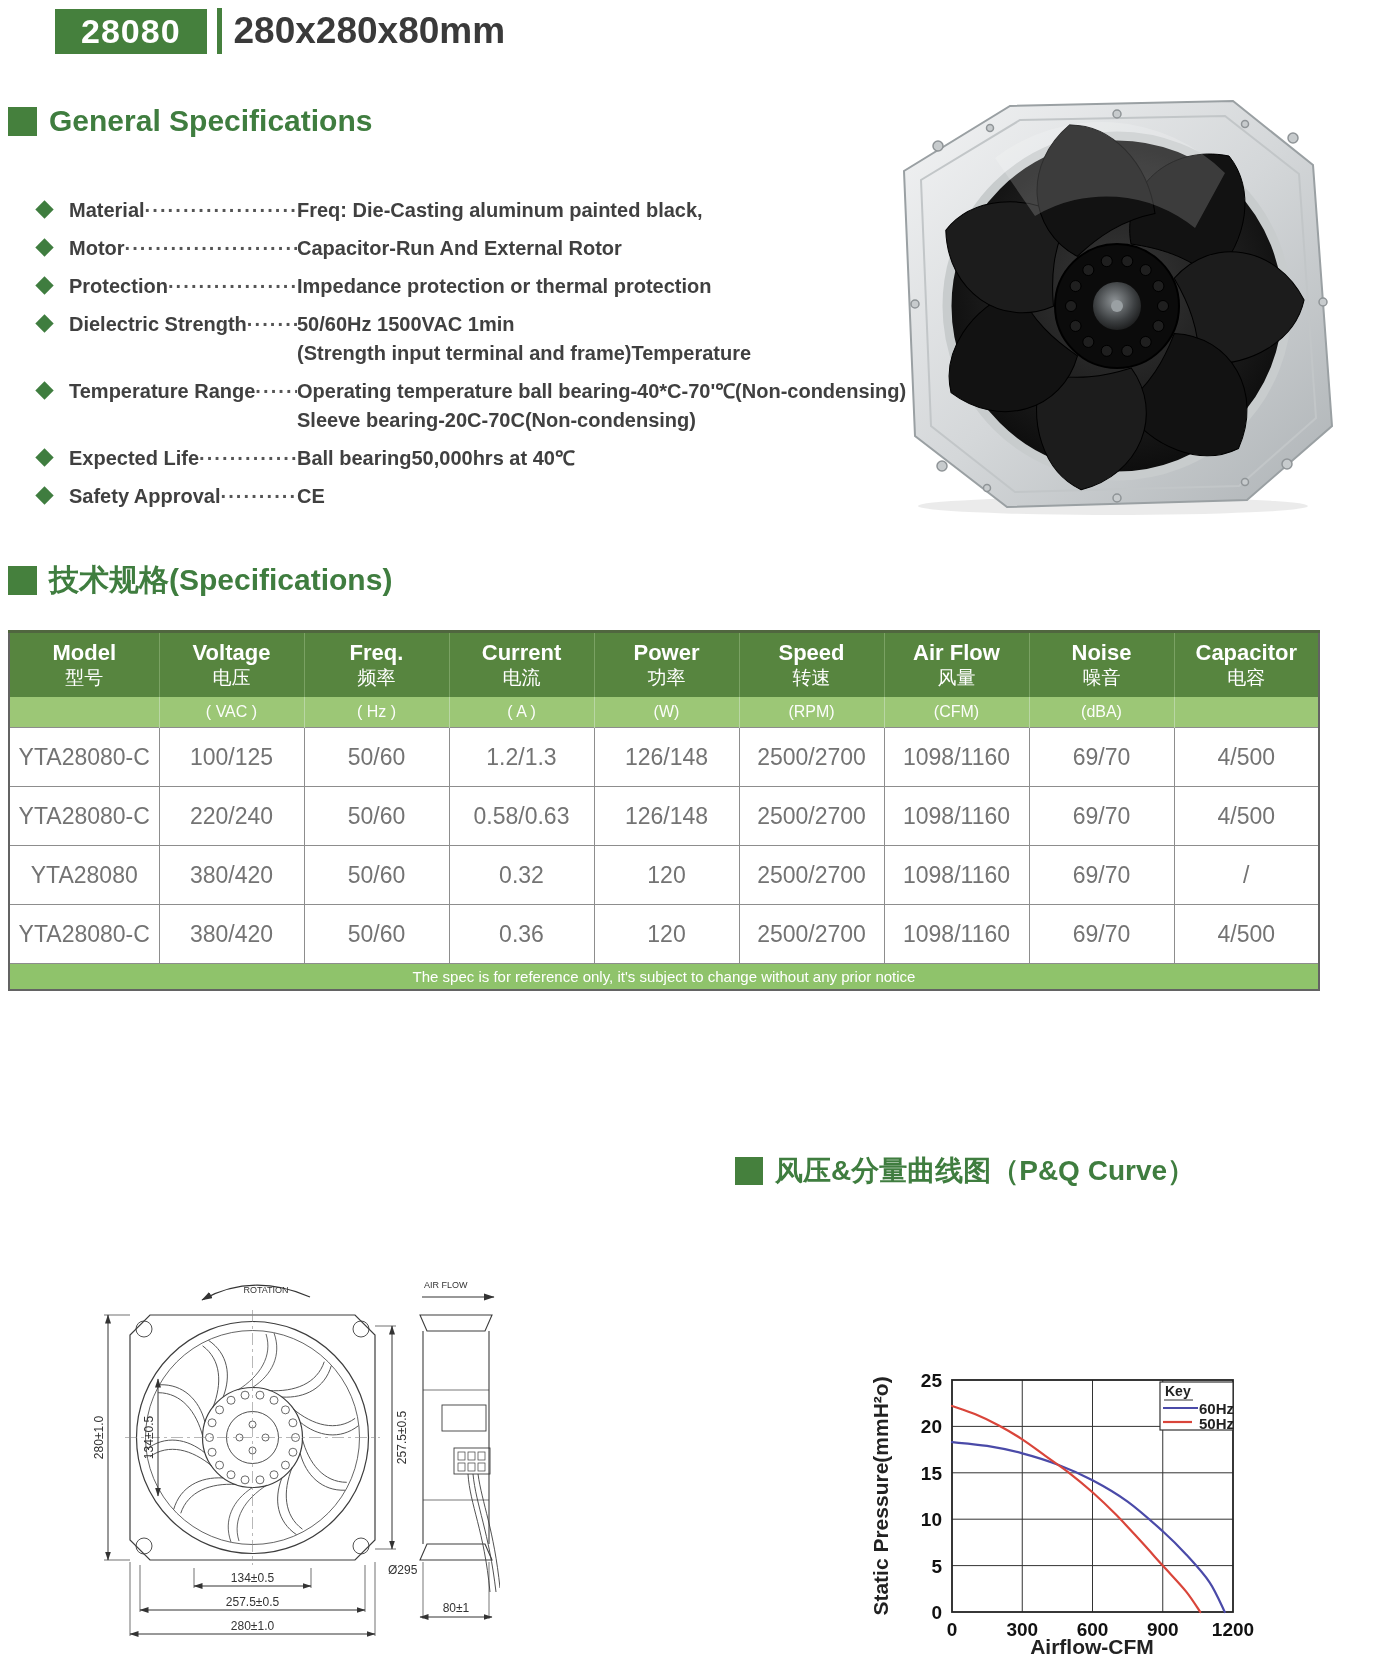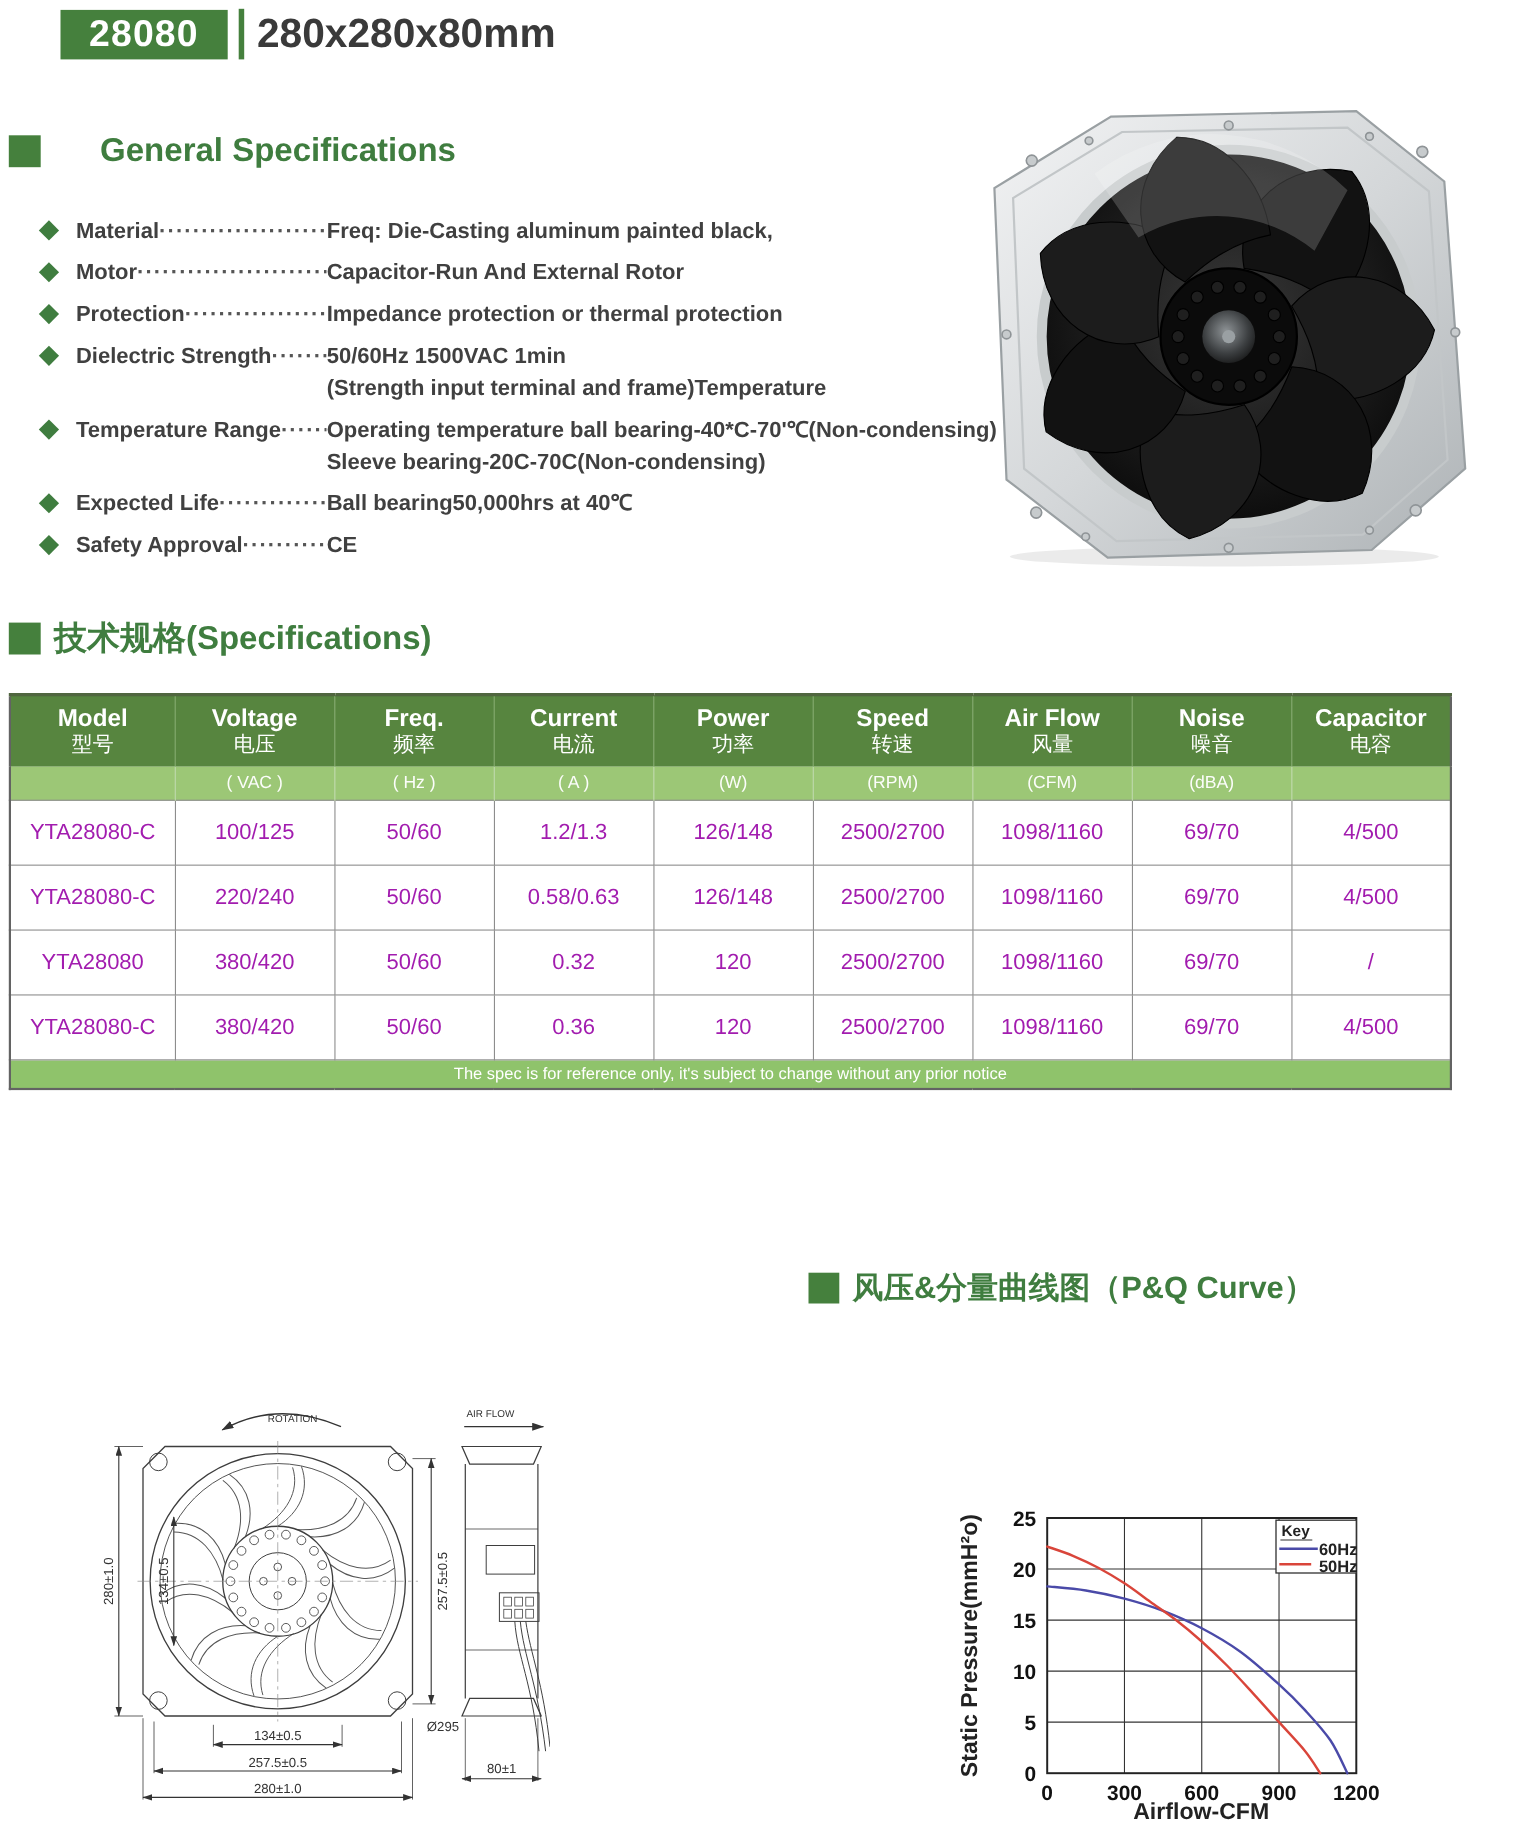--- a/index.html
+++ b/index.html
@@ -29,37 +29,37 @@
   
   #spec-table{position:absolute;top:630px;left:8px;width:1310px;border-collapse:collapse;
               table-layout:fixed;border:2px solid #636363;}
   #spec-table th{background:var(--th,#57853f);color:#fff;border-right:1px solid #7aa263;
                  border-top:3px solid #50663f;height:62px;font-weight:bold;vertical-align:middle;}
   #spec-table th .en{font-size:22px;line-height:26px;}
   #spec-table th .cn{font-size:19px;line-height:24px;font-weight:normal;}
   #spec-table td{text-align:center;vertical-align:middle;}
   #spec-table .units td{background:var(--units,#9cc776);color:rgba(255,255,255,.97);
                         border-right:1px solid #b9d6a4;height:28px;font-size:16px;}
-  #spec-table tbody td{height:56px;border:1px solid #8d8d8d;color:#a21caf;font-size:20px;background:#fff;}
+  #spec-table tbody td{height:56px;border:1px solid #8d8d8d;color:#737373;font-size:23px;background:#fff;}
   #spec-table .note-row td{background:var(--note,#8fc36b);color:#fff;font-size:15px;height:23px;}
   svg text{font-family:"Liberation Sans",sans-serif;}
   .abs{position:absolute;}
 </style>
 </head>
 <body>
 
 <div class="page" style="--accent: #45803d; --heading: #3f7d3f; --th: #57853f; --units: #9cc776; --note: #8fc36b;">
 
   <header class="topbar">
     <div class="badge">28080</div>
     <div class="vbar"></div>
     <div class="size-title">280x280x80mm</div>
   </header>
 
-  <div class="sec-h" style="top:120px;left:8px;gap:42px;">
+  <div class="sec-h" style="top:104px;left:8px;">
     <span class="sq"></span>
     <span class="sec-t lg">General Specifications</span>
   </div>
 
   <div id="gs-list" class="gs-list">
       <div class="gs-item">
         <span class="diamond"></span>
         <div class="gs-label">
           <span>Material</span>
           <span class="gs-dots">····························································</span>

